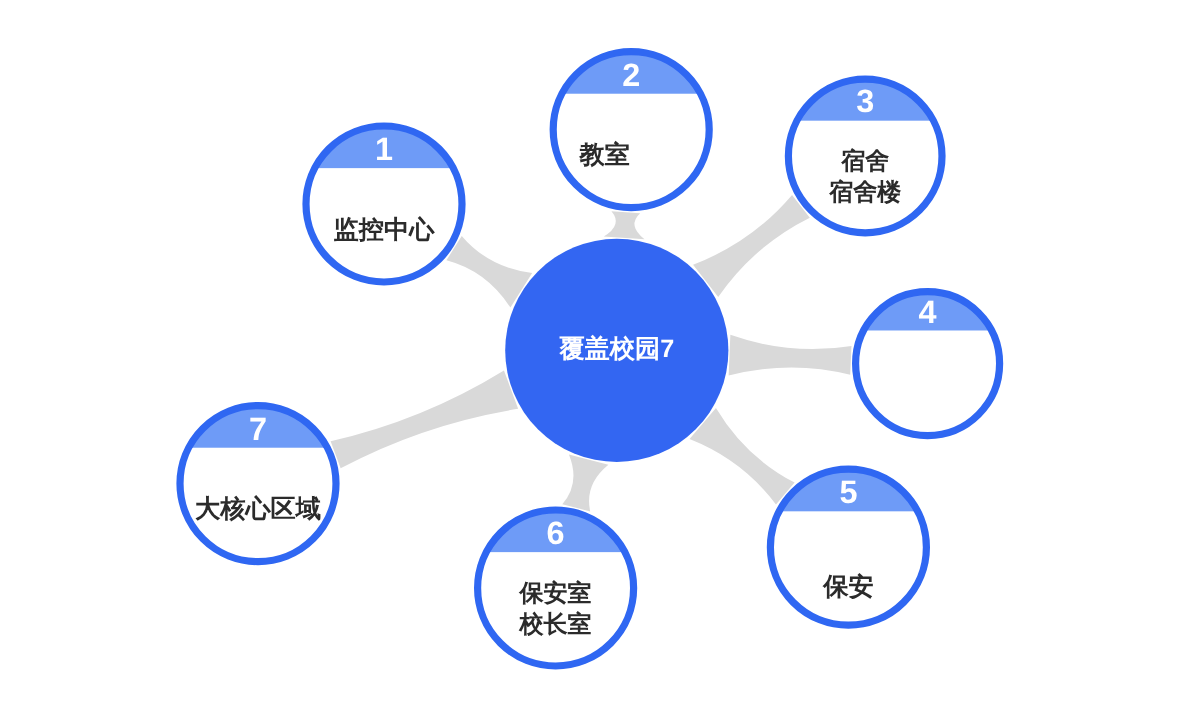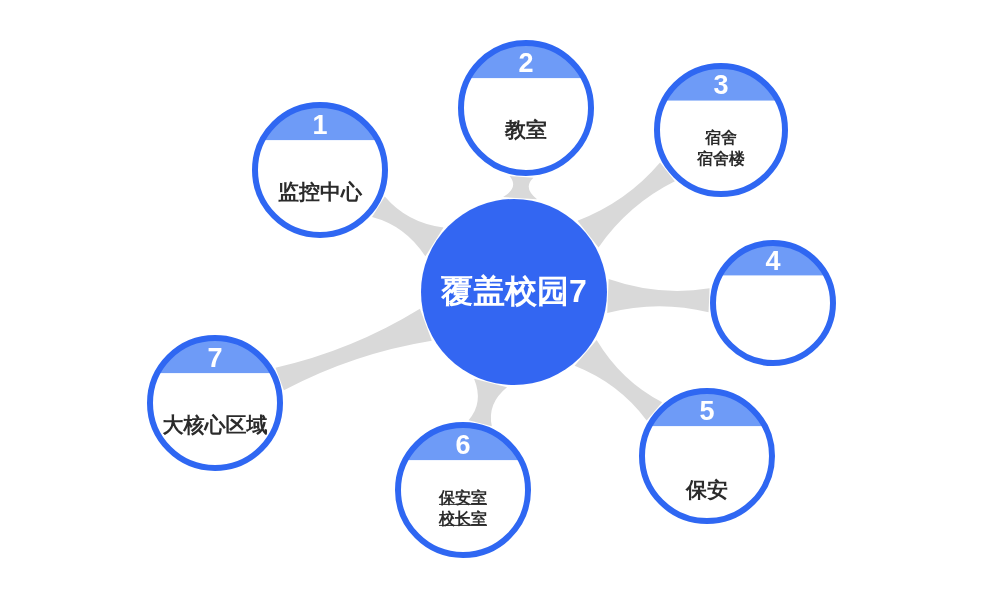--- a/index.html
+++ b/index.html
@@ -48,26 +48,26 @@
     position: absolute;
     color: #2b2b2b;
     font-size: 21px;
     font-weight: bold;
     text-align: center;
     transform: translate(-50%, -50%);
     line-height: 1.32;
     white-space: nowrap;
   }
   .node-text.two-line {
-    font-size: 16px;
+    font-size: 20px;
   }
   .center-text {
     position: absolute;
     color: #ffffff;
-    font-size: 32px;
+    font-size: 21px;
     font-weight: bold;
     text-align: center;
     transform: translate(-50%, -50%);
     line-height: 1.35;
     white-space: nowrap;
   }
   .hit {
     position: absolute;
     border-radius: 50%;
     transform: translate(-50%, -50%);
@@ -155,39 +155,39 @@
       </g>
   </svg>
 
   <div class="node-label-layer" id="label-layer">
       <div class="node-num" style="left: 320px; top: 124.656px;">1</div>
       <div class="node-text" style="left: 320px; top: 192px;">
         <div>监控中心</div>
       </div>
       <div class="hit" style="left: 320px; top: 170px; width: 136px; height: 136px; pointer-events: auto;"></div>
       <div class="node-num" style="left: 526px; top: 62.656px;">2</div>
-      <div class="node-text" style="left: 526px; top: 130px; text-align: center;">
+      <div class="node-text" style="left: 504px; top: 130px; text-align: center;">
         <div>教室</div>
       </div>
       <div class="hit" style="left: 526px; top: 108px; width: 136px; height: 136px; pointer-events: auto;"></div>
       <div class="node-num" style="left: 721px; top: 85.3536px;">3</div>
       <div class="node-text two-line" style="left: 721px; top: 148px;">
         <div>宿舍</div>
         <div>宿舍楼</div>
       </div>
       <div class="hit" style="left: 721px; top: 130px; width: 134px; height: 134px; pointer-events: auto;"></div>
       <div class="node-num" style="left: 773px; top: 261.144px;">4</div>
       <div class="hit" style="left: 773px; top: 303px; width: 126px; height: 126px; pointer-events: auto;"></div>
       <div class="node-num" style="left: 707px; top: 410.656px;">5</div>
       <div class="node-text" style="left: 707px; top: 478px; margin-top: 12px;">
         <div>保安</div>
       </div>
       <div class="hit" style="left: 707px; top: 456px; width: 136px; height: 136px; pointer-events: auto;"></div>
       <div class="node-num" style="left: 463px; top: 444.656px;">6</div>
-      <div class="node-text two-line" style="left: 463px; top: 508px; text-decoration: underline;">
+      <div class="node-text two-line" style="left: 463px; top: 508px;">
         <div>保安室</div>
         <div>校长室</div>
       </div>
       <div class="hit" style="left: 463px; top: 490px; width: 136px; height: 136px; pointer-events: auto;"></div>
       <div class="node-num" style="left: 215px; top: 357.656px;">7</div>
       <div class="node-text" style="left: 215px; top: 425px;">
         <div>大核心区域</div>
       </div>
       <div class="hit" style="left: 215px; top: 403px; width: 136px; height: 136px; pointer-events: auto;"></div>
       <div class="center-text" style="left: 514px; top: 292px;">

